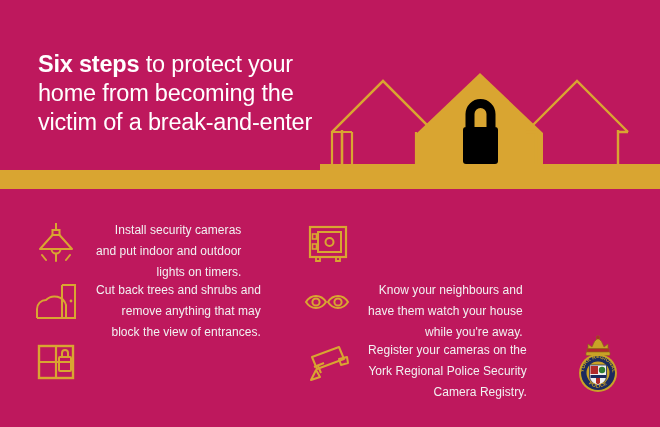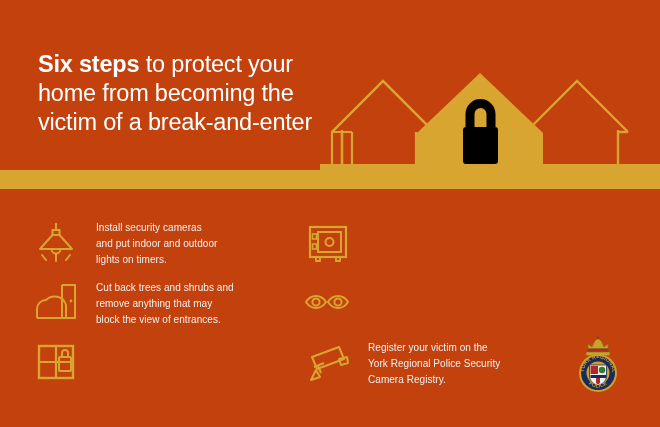--- a/index.html
+++ b/index.html
@@ -8,21 +8,21 @@
     background: #000000;
   }
   body {
     font-family: "Liberation Sans", sans-serif;
     -webkit-font-smoothing: antialiased;
   }
   #poster {
     position: relative;
     width: 660px;
     height: 427px;
-    background: #c2410c;
+    background: #be185d;
     overflow: hidden;
   }
 
   
   .header {
     position: absolute;
     left: 0; top: 0;
     width: 660px;
     height: 170px;
   }
@@ -89,26 +89,27 @@
     display: flex;
     align-items: center;
     justify-content: center;
   }
   .tip-icon svg {
     display: block;
     overflow: visible;
   }
   .tip-text {
     color: #f2f2f2;
-    font-size: 10px;
-    line-height: 16px;
+    font-size: 12px;
+    line-height: 21px;
     padding-top: 4px;
     padding-left: 14px;
     letter-spacing: 0.05px;
     white-space: pre-line;
+    text-align: right;
   }
 
   
   .row-1 { position: absolute; top: 27px;  left: 0; right: 0; }
   .row-2 { position: absolute; top: 87px;  left: 0; right: 0; }
   .row-3 { position: absolute; top: 147px; left: 0; right: 0; }
 
   
   .badge {
     position: absolute;
@@ -224,35 +225,38 @@
       <div class="row-2">
         <div class="tip">
           <div class="tip-icon">
             <svg width="46" height="46" viewBox="0 0 46 46">
               <path d="M1 23 C6 15 16 15 21 23 C16 31 6 31 1 23 Z" stroke="#d9a531" stroke-width="2" fill="none"></path>
               <circle cx="11" cy="23" r="3.6" stroke="#d9a531" stroke-width="2" fill="none"></circle>
               <path d="M23 23 C28 15 38 15 43 23 C38 31 28 31 23 23 Z" stroke="#d9a531" stroke-width="2" fill="none"></path>
               <circle cx="33" cy="23" r="3.6" stroke="#d9a531" stroke-width="2" fill="none"></circle>
             </svg>
           </div>
+          <div class="tip-text">Know your neighbours and
+have them watch your house
+while you're away.</div>
         </div>
       </div>
 
       <div class="row-3">
         <div class="tip">
           <div class="tip-icon">
             <svg width="46" height="46" viewBox="0 0 46 46">
               <path d="M7 18 L34 8 L39 20 L12 30 Z" stroke="#d9a531" stroke-width="2" fill="none" stroke-linejoin="round"></path>
               <path d="M34 20 L42 18 L43 24 L36 26 Z" stroke="#d9a531" stroke-width="2" fill="none" stroke-linejoin="round"></path>
               <path d="M13 27 L16 34" stroke="#d9a531" stroke-width="2" fill="none"></path>
               <path d="M9 28 L19 24" stroke="#d9a531" stroke-width="2" fill="none"></path>
               <path d="M11 31 L6 41 L15 38 Z" stroke="#d9a531" stroke-width="2" fill="none" stroke-linejoin="round"></path>
             </svg>
           </div>
-          <div class="tip-text">Register your victim on the
+          <div class="tip-text">Register your cameras on the
 York Regional Police Security
 Camera Registry.</div>
         </div>
       </div>
     </div>
   </div>
 
   <div class="badge">
     <svg width="58" height="62" viewBox="0 0 58 62">
 

